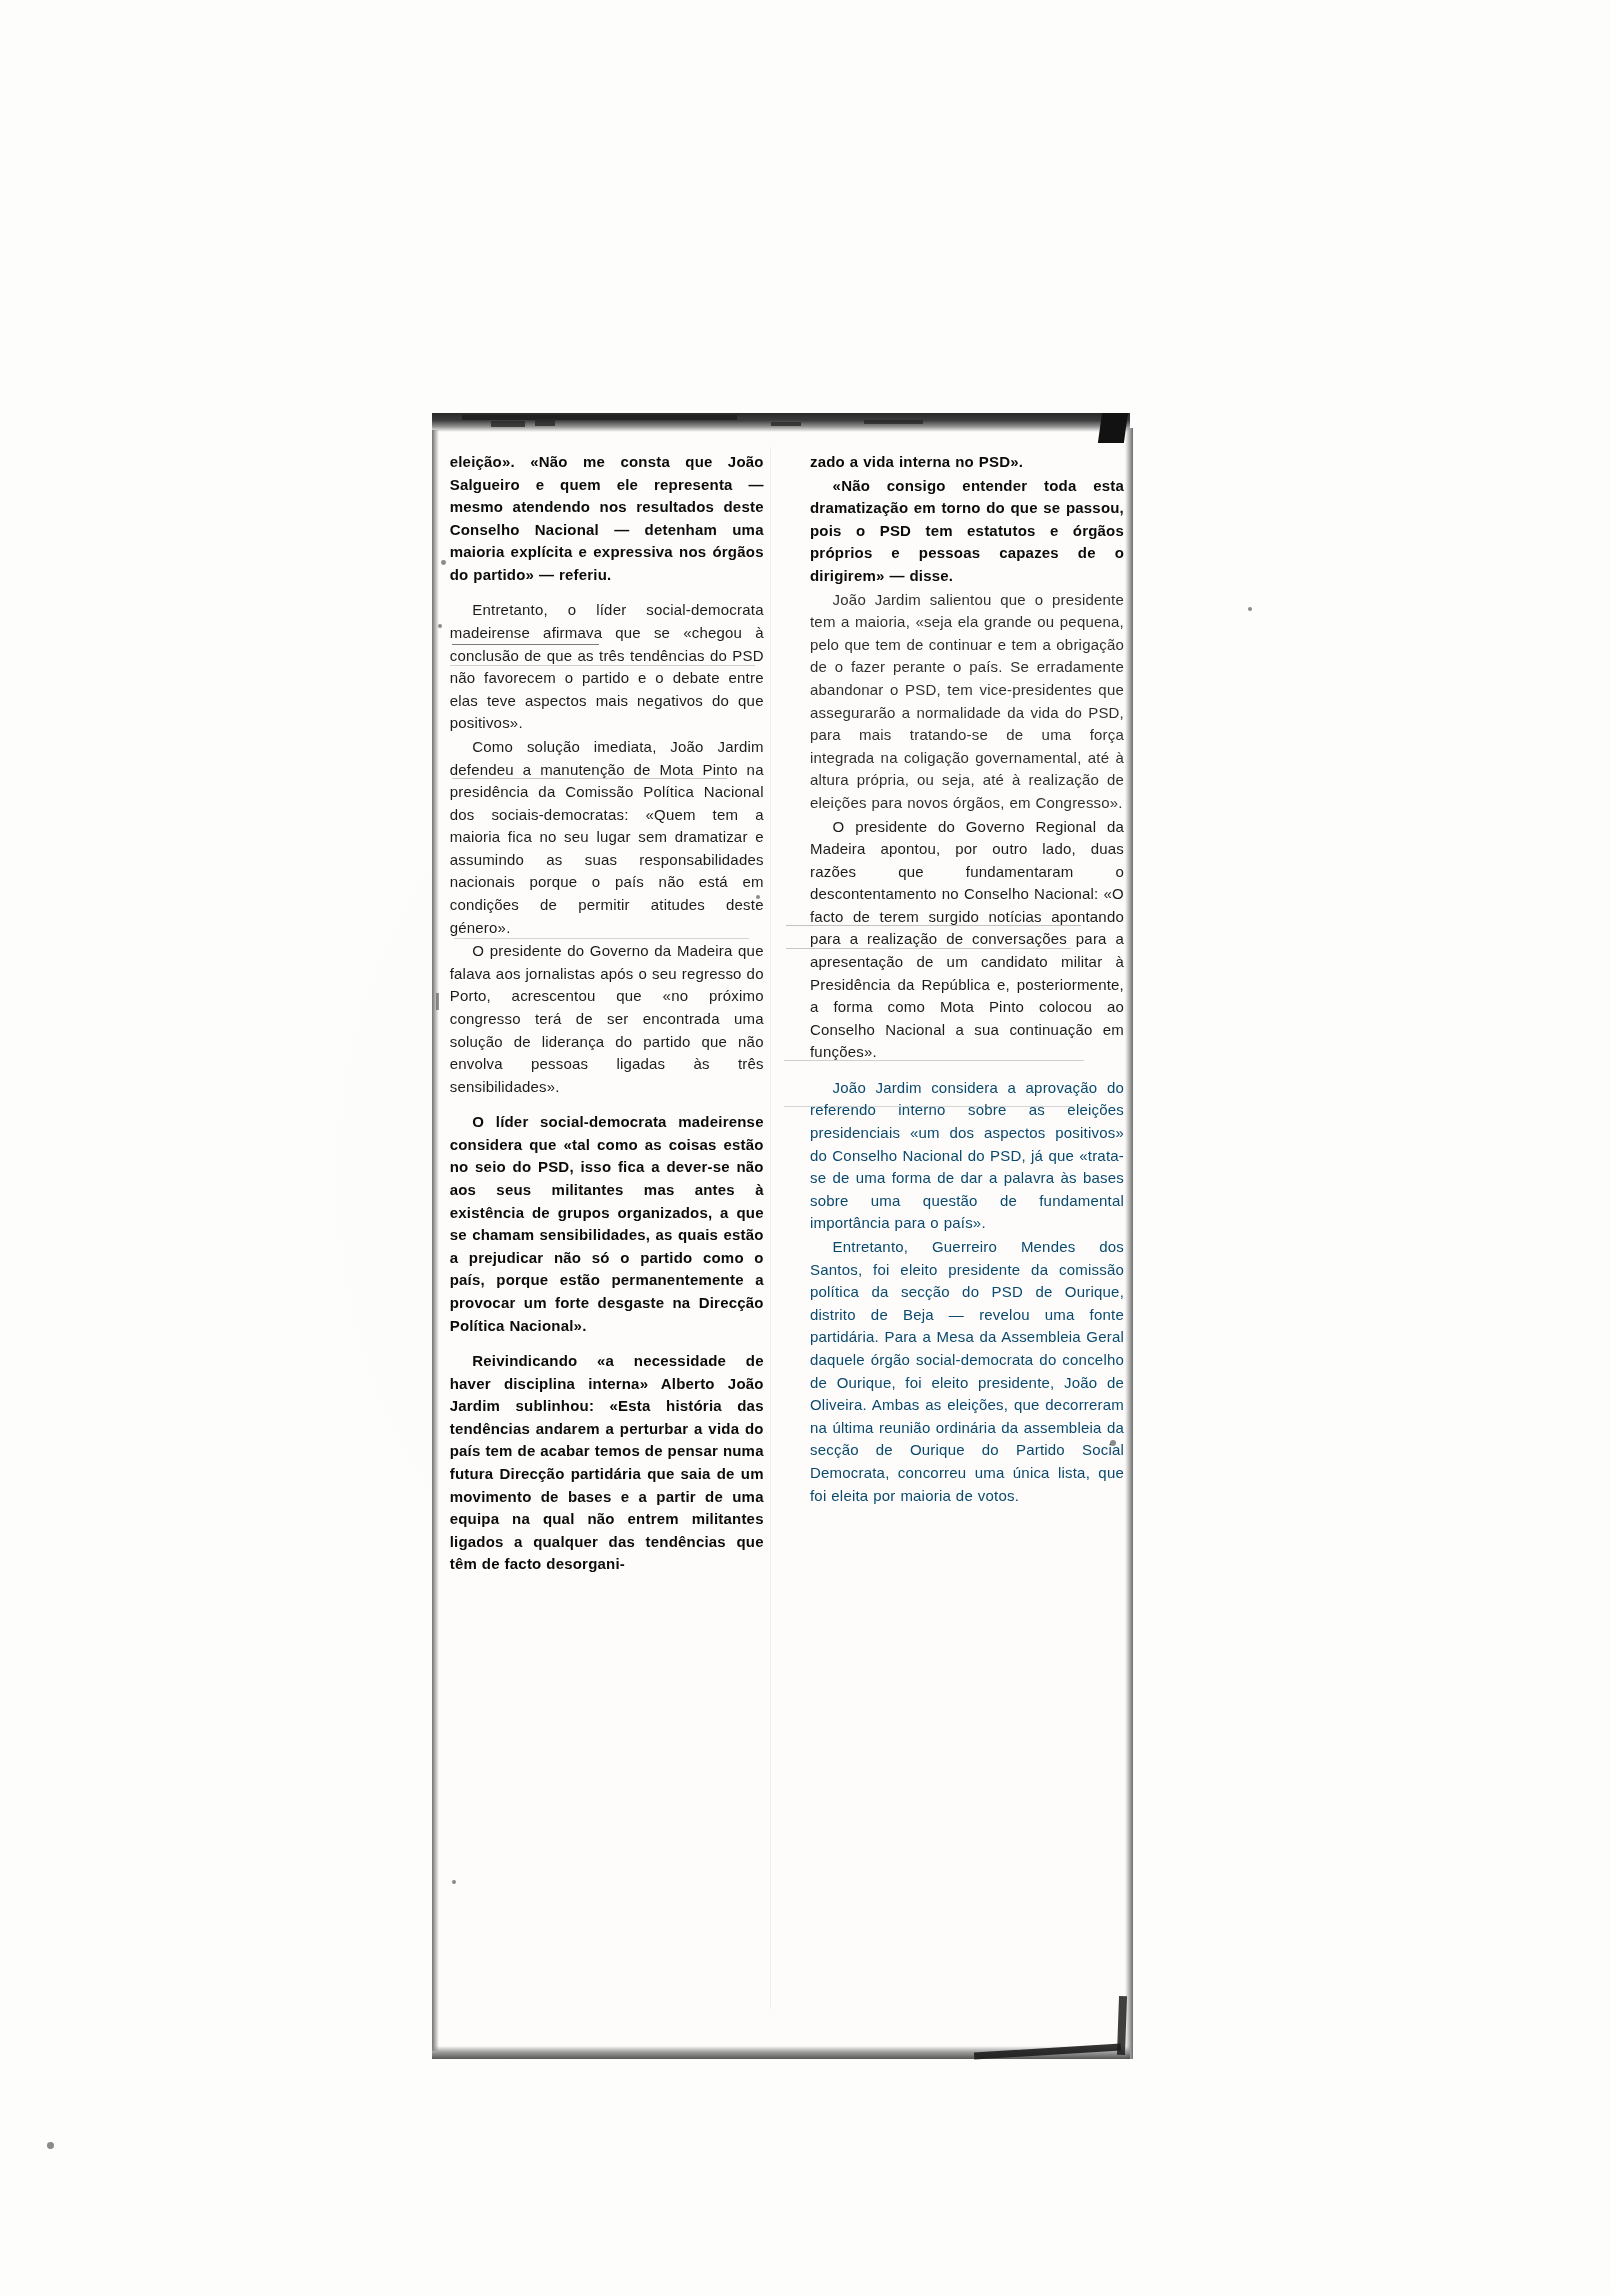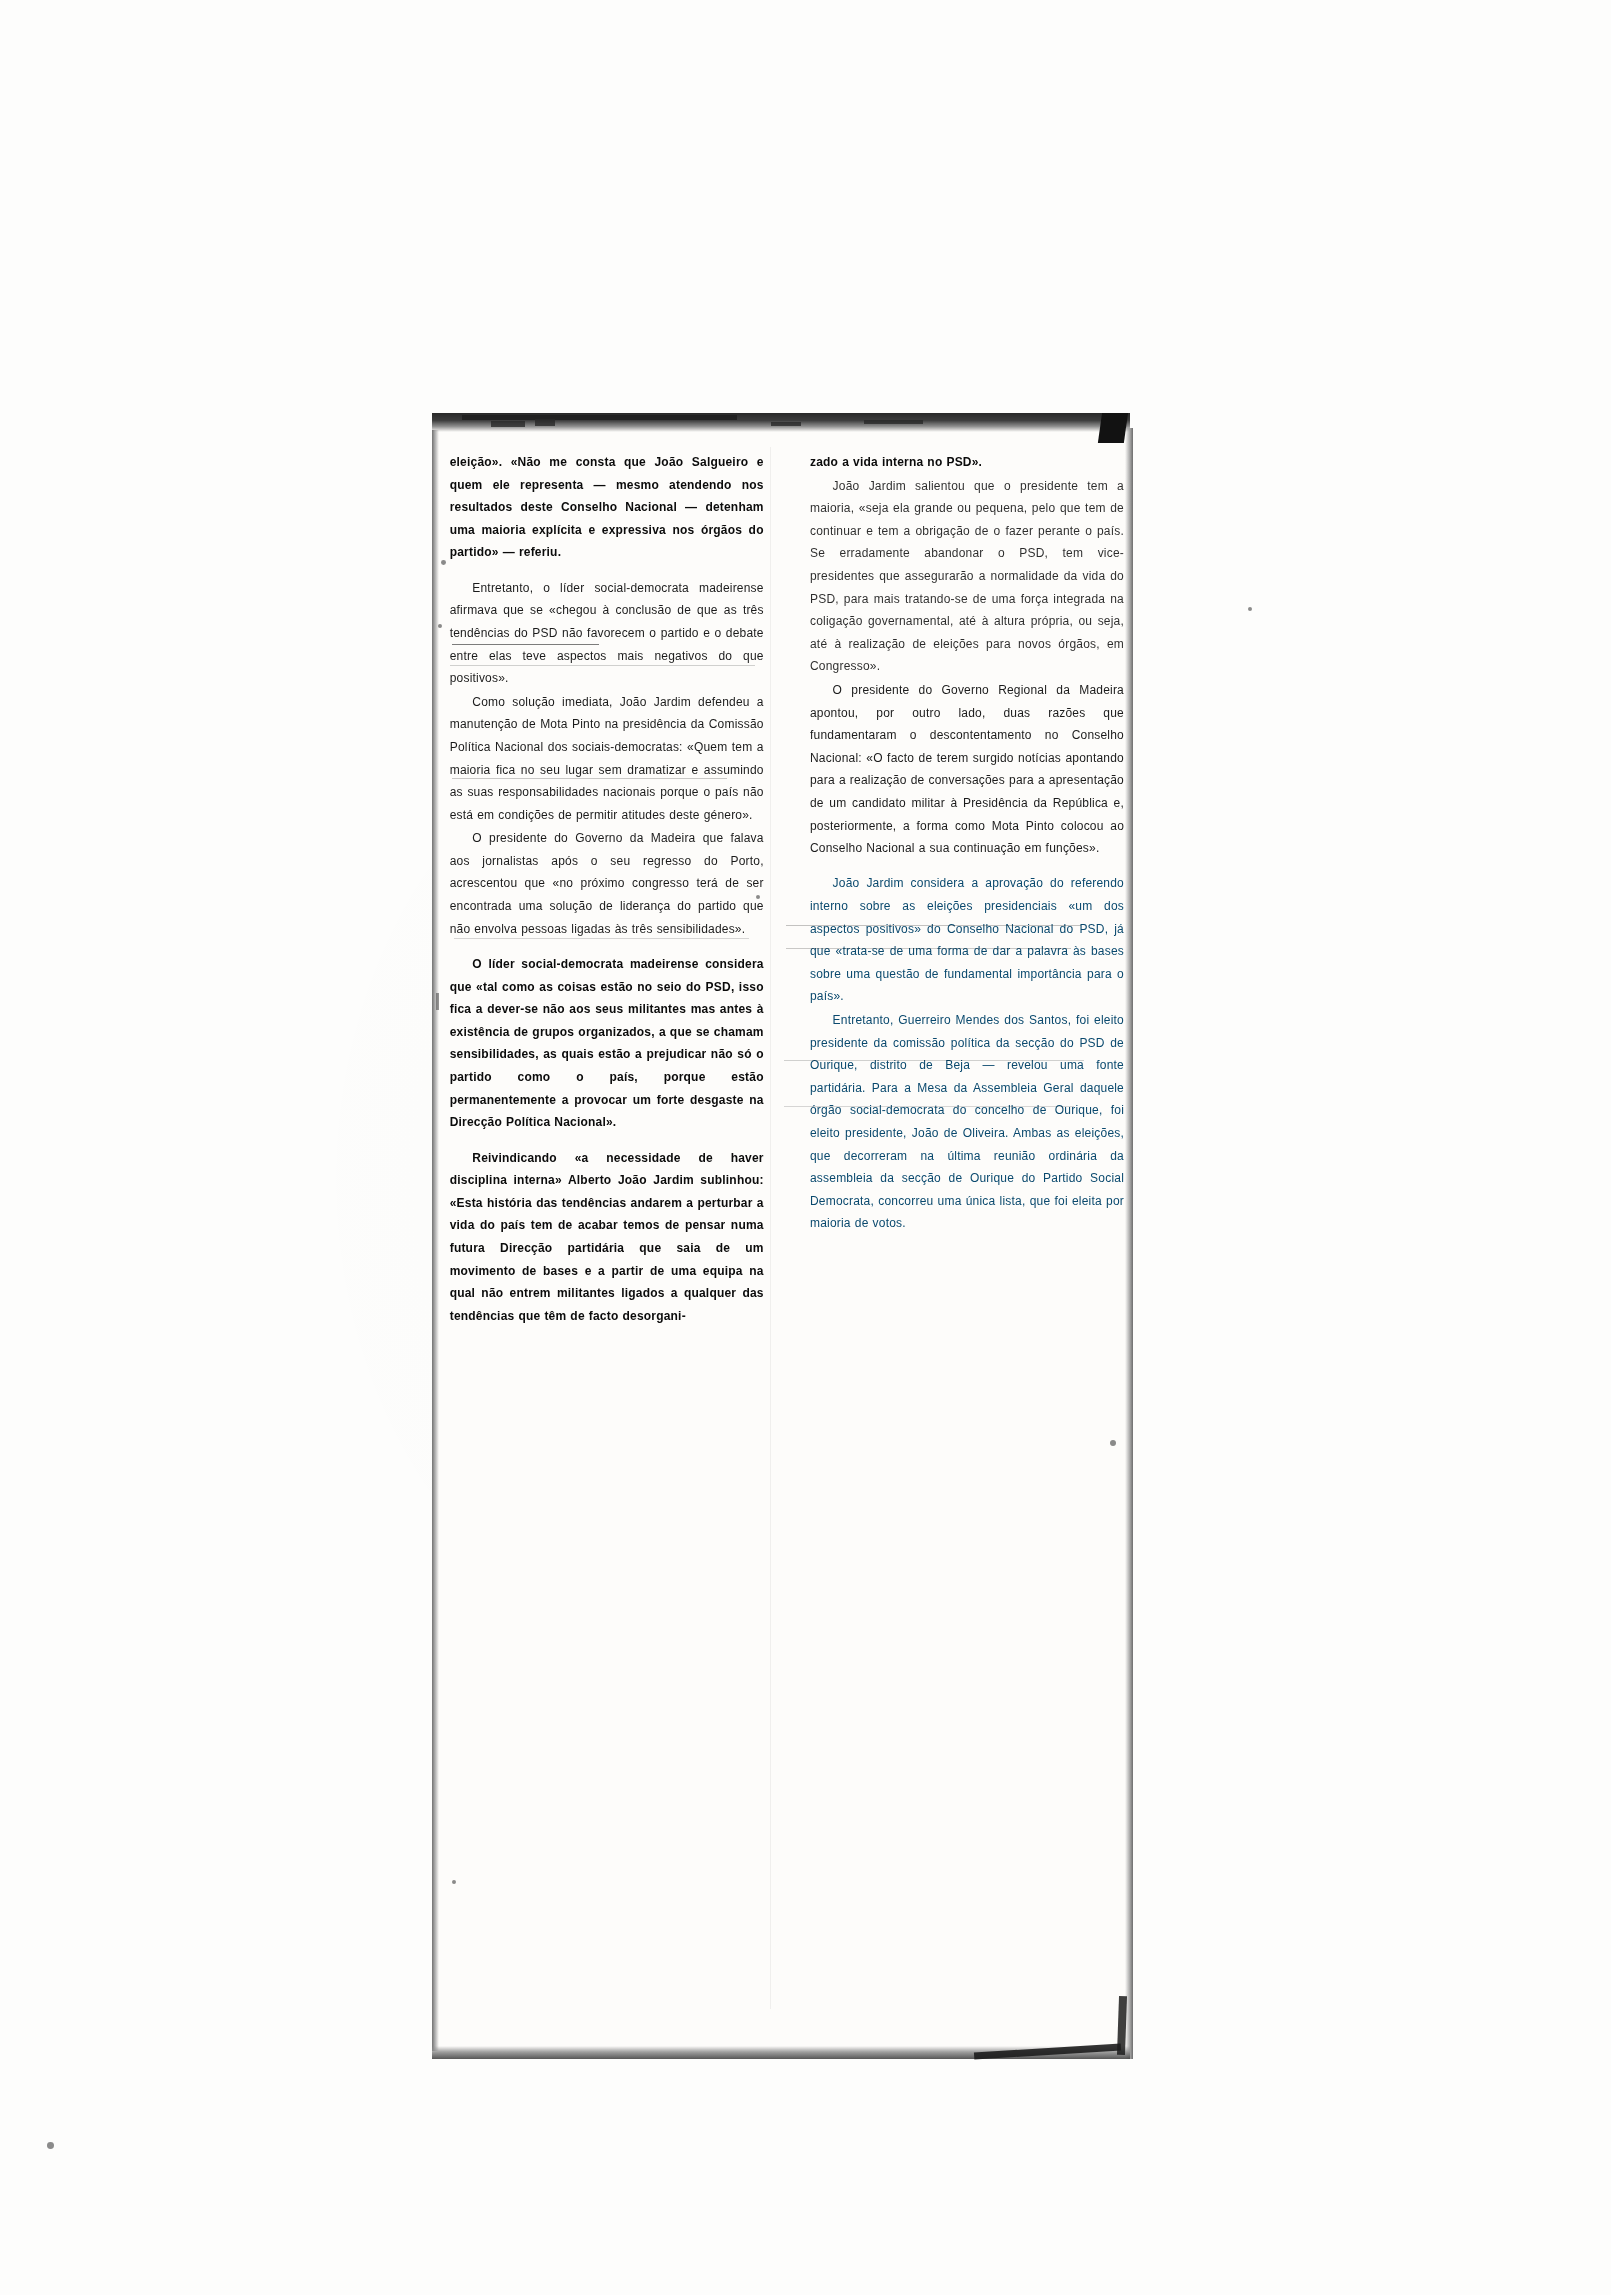--- a/index.html
+++ b/index.html
@@ -143,21 +143,21 @@
     background: rgba(0,0,0,0.05);
   }
 
   
   .column {
     position: absolute;
     top: 38px;
     width: 314px;
     color: #161616;
     font-family: "Liberation Sans", sans-serif;
-    font-size: 12px;
+    font-size: 15px;
     line-height: 22.6px;
     letter-spacing: 0.2px;
     text-align: justify;
     text-justify: inter-word;
     -webkit-font-smoothing: none;
   }
   #col-left  { left: 17.7px; }
   #col-right { left: 352px; margin-left: 26px; }
 
   .para {
@@ -225,20 +225,21 @@
       <p class="para no-indent ink-1">eleição». «Não me consta que João Salgueiro e quem ele representa — mesmo atendendo nos resultados deste Conselho Nacional — detenham uma maioria explícita e expressiva nos órgãos do partido» — referiu.</p>
       <p class="para gap-before ink-2 blur-lite">Entretanto, o líder social-democrata madeirense afirmava que se «chegou à conclusão de que as três tendências do PSD não favorecem o partido e o debate entre elas teve aspectos mais negativos do que positivos».</p>
       <p class="para ink-2">Como solução imediata, João Jardim defendeu a manutenção de Mota Pinto na presidência da Comissão Política Nacional dos sociais-democratas: «Quem tem a maioria fica no seu lugar sem dramatizar e assumindo as suas responsabilidades nacionais porque o país não está em condições de permitir atitudes deste género».</p>
       <p class="para ink-2 blur-lite">O presidente do Governo da Madeira que falava aos jornalistas após o seu regresso do Porto, acrescentou que «no próximo congresso terá de ser encontrada uma solução de liderança do partido que não envolva pessoas ligadas às três sensibilidades».</p>
       <p class="para gap-before ink-1">O líder social-democrata madeirense considera que «tal como as coisas estão no seio do PSD, isso fica a dever-se não aos seus militantes mas antes à existência de grupos organizados, a que se chamam sensibilidades, as quais estão a prejudicar não só o partido como o país, porque estão permanentemente a provocar um forte desgaste na Direcção Política Nacional».</p>
       <p class="para gap-before ink-1">Reivindicando «a necessidade de haver disciplina interna» Alberto João Jardim sublinhou: «Esta história das tendências andarem a perturbar a vida do país tem de acabar temos de pensar numa futura Direcção partidária que saia de um movimento de bases e a partir de uma equipa na qual não entrem militantes ligados a qualquer das tendências que têm de facto desorgani-</p>
     </div>
 
     <div class="column" id="col-right">
       <p class="para no-indent ink-1">zado a vida interna no PSD».</p>
+      <p class="para ink-1">«Não consigo entender toda esta dramatização em torno do que se passou, pois o PSD tem estatutos e órgãos próprios e pessoas capazes de o dirigirem» — disse.</p>
       <p class="para ink-2 blur-mid">João Jardim salientou que o presidente tem a maioria, «seja ela grande ou pequena, pelo que tem de continuar e tem a obrigação de o fazer perante o país. Se erradamente abandonar o PSD, tem vice-presidentes que assegurarão a normalidade da vida do PSD, para mais tratando-se de uma força integrada na coligação governamental, até à altura própria, ou seja, até à realização de eleições para novos órgãos, em Congresso».</p>
       <p class="para ink-2 blur-lite">O presidente do Governo Regional da Madeira apontou, por outro lado, duas razões que fundamentaram o descontentamento no Conselho Nacional: «O facto de terem surgido notícias apontando para a realização de conversações para a apresentação de um candidato militar à Presidência da República e, posteriormente, a forma como Mota Pinto colocou ao Conselho Nacional a sua continuação em funções».</p>
       <p class="para gap-before ink-3">João Jardim considera a aprovação do referendo interno sobre as eleições presidenciais «um dos aspectos positivos» do Conselho Nacional do PSD, já que «trata-se de uma forma de dar a palavra às bases sobre uma questão de fundamental importância para o país».</p>
       <p class="para ink-3 blur-lite">Entretanto, Guerreiro Mendes dos Santos, foi eleito presidente da comissão política da secção do PSD de Ourique, distrito de Beja — revelou uma fonte partidária. Para a Mesa da Assembleia Geral daquele órgão social-democrata do concelho de Ourique, foi eleito presidente, João de Oliveira. Ambas as eleições, que decorreram na última reunião ordinária da assembleia da secção de Ourique do Partido Social Democrata, concorreu uma única lista, que foi eleita por maioria de votos.</p>
     </div>
 
     <div class="scratch" style="left:19.7px;  top:231px;  width:147px;"></div>
     <div class="scratch" style="left:17.7px;  top:252px;  width:305px; opacity:.35;"></div>
     <div class="scratch" style="left:19.7px;  top:365px;  width:275px; opacity:.4;"></div>
     <div class="scratch" style="left:21.6px;  top:525px; width:295px; opacity:.3;"></div>

